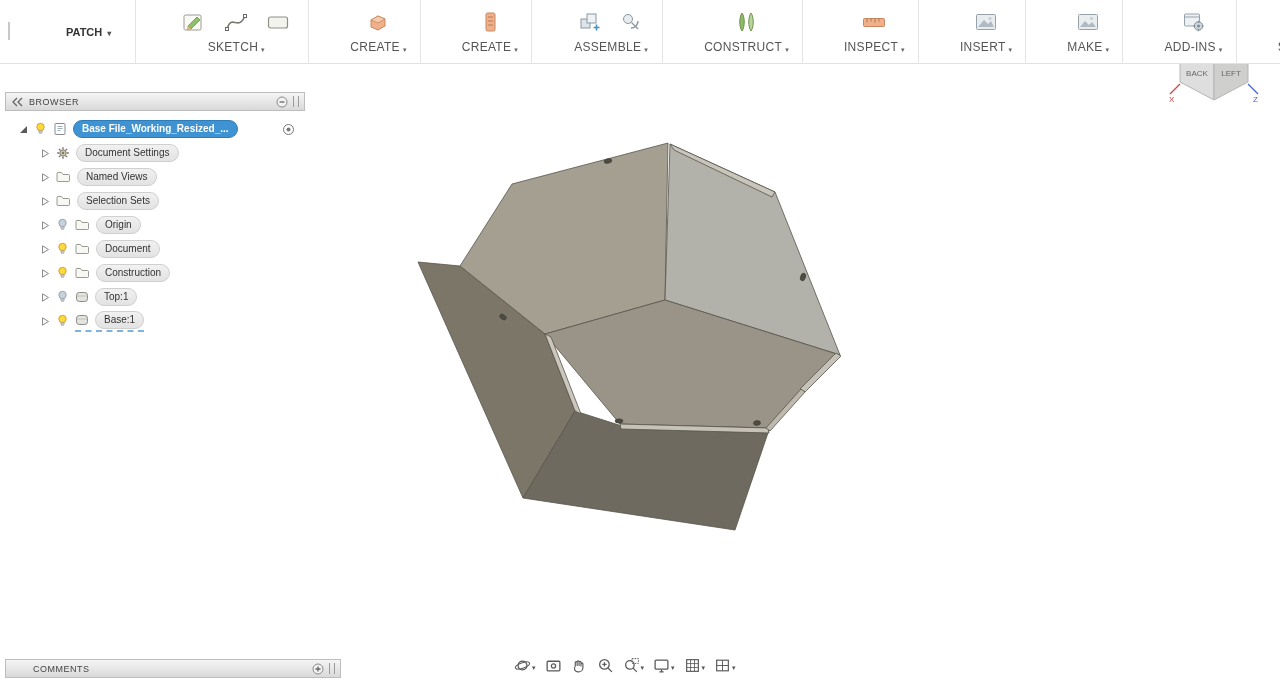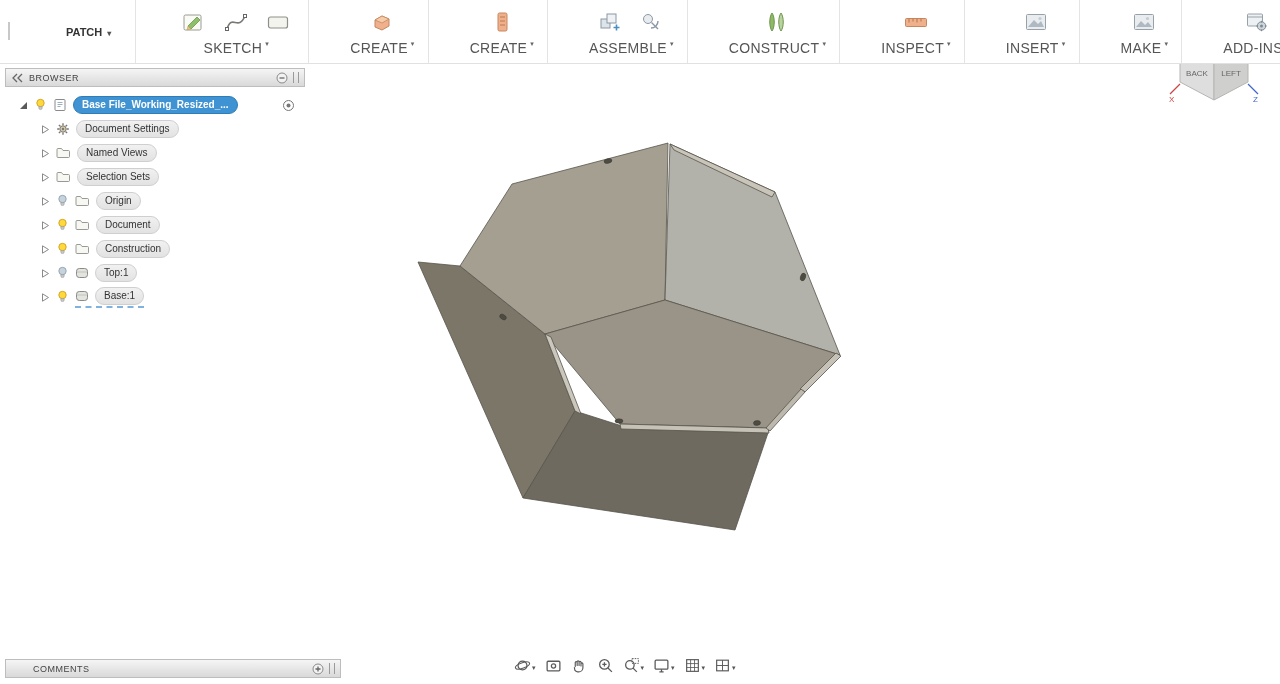--- a/index.html
+++ b/index.html
@@ -17,27 +17,27 @@
   .grip-left{margin:22px 6px 0 8px;width:5px;height:18px;
     border-left:1px solid #c8c8c8;border-right:1px solid #c8c8c8;}
   .workspace-btn{display:flex;align-items:center;padding:0 24px 0 22px;
     font-size:11px;font-weight:bold;color:#333;border-right:1px solid #e4e4e4;cursor:default;}
   .ws-caret::after{content:"▾";font-size:8px;color:#555;margin-left:5px;}
   .tb-group{display:flex;flex-direction:column;align-items:center;padding:5px 13px 0;
     border-right:1px solid #e4e4e4;}
   .tb-icons{display:flex;gap:8px;height:34px;align-items:center;}
   .tool-btn{width:34px;height:32px;display:flex;align-items:center;justify-content:center;border-radius:2px;}
   .tool-btn.selected{background:#d9ecfa;box-shadow:inset 0 0 0 1px #a5cdea;}
-  .tb-label{margin-top:1px;font-size:14px;color:#555;letter-spacing:.3px;display:flex;align-items:flex-start;white-space:nowrap;}
+  .tb-label{margin-top:1px;font-size:12px;color:#555;letter-spacing:.3px;display:flex;align-items:flex-end;white-space:nowrap;}
   .tb-label::after{content:"▾";font-size:7px;color:#666;margin-left:3px;}
   .tb-fill{flex:1;}
 
   
   .panel-header{height:19px;background:linear-gradient(#f5f5f5,#d9d9d9);
-    border:1px solid #bdbdbd;display:flex;align-items:center;padding:0 5px;gap:6px;box-sizing:border-box;}
+    border:1px solid #bdbdbd;display:flex;align-items:center;padding:0 5px;gap:6px;box-sizing:border-box;margin-top:24px;}
   .panel-title{font-size:9px;color:#444;letter-spacing:.5px;flex:1;}
   .panel-actions{display:flex;align-items:center;gap:5px;}
   .v-grip{width:4px;height:11px;border-left:1px solid #9a9a9a;border-right:1px solid #9a9a9a;}
   .browser{position:absolute;left:5px;top:68px;width:300px;z-index:6;}
   .comments{position:absolute;left:5px;bottom:6px;width:336px;z-index:6;}
 
   
   .tree{padding-top:6px;}
   .tree-row{height:24px;display:flex;align-items:center;position:relative;}
   .tree-row.root{padding-left:14px;}

